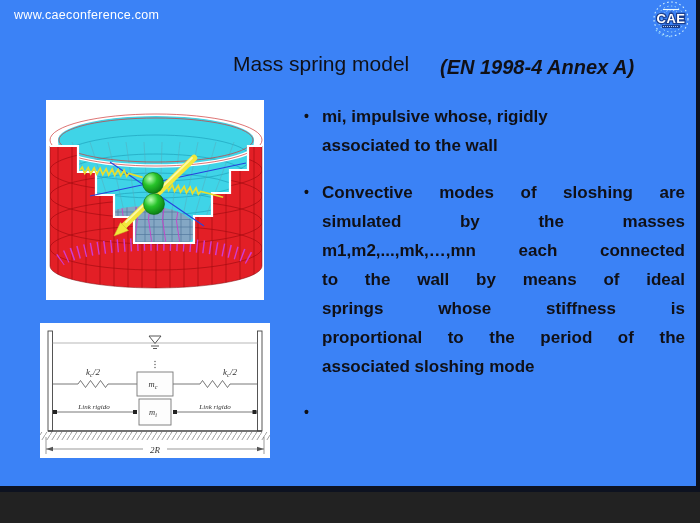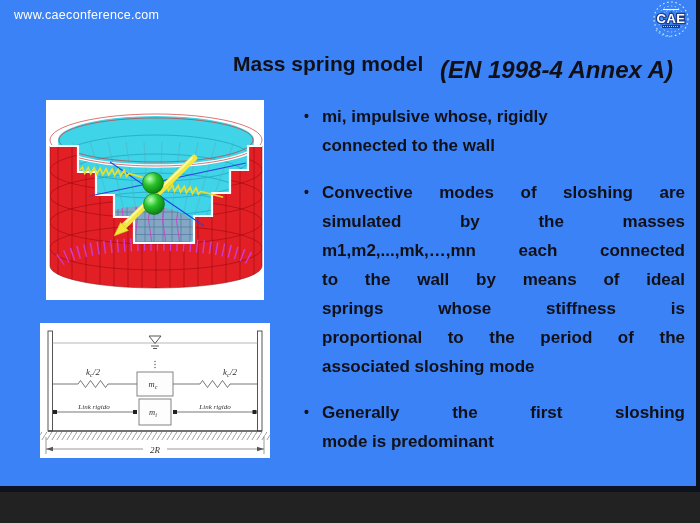--- a/index.html
+++ b/index.html
@@ -4,22 +4,22 @@
 <style>
   html,body{margin:0;padding:0;background:#222;}
   .slide{
     position:relative;width:700px;height:492px;box-sizing:border-box;
     background:#3b82f6;overflow:hidden;
     border-right:4px solid #0d1220;border-bottom:6px solid #0d1220;
     font-family:"Liberation Sans",sans-serif;color:#101016;
   }
   .site-url{position:absolute;left:14px;top:8px;font-size:12.5px;letter-spacing:.3px;color:#ffffff;}
   .logo{position:absolute;left:650px;top:0px;width:44px;height:40px;}
-  .title-main{position:absolute;left:233px;top:52px;font-size:21px;font-weight:bold;}
-  .title-ref{position:absolute;left:440px;top:56px;font-size:24px;font-weight:bold;font-style:italic;}
+  .title-main{position:absolute;left:233px;top:52px;font-size:21px;font-weight:normal;}
+  .title-ref{position:absolute;left:440px;top:56px;font-size:20px;font-weight:bold;font-style:italic;}
   .fig{position:absolute;background:#ffffff;}
   .fig-tank{left:46px;top:100px;width:218px;height:200px;}
   .fig-scheme{left:40px;top:323px;width:230px;height:135px;}
   .bullets{position:absolute;left:303px;top:102px;width:382px;}
   .bullet{position:relative;padding-left:19px;text-align:justify;font-weight:bold;
           font-size:17px;line-height:29px;}
   .bullet .dot{position:absolute;left:1px;top:0;font-size:14px;line-height:29px;}
   .b1{margin-bottom:18px;}
   .b2{margin-bottom:17px;}
   .it{}
@@ -184,18 +184,18 @@
         <line x1="6" y1="126" x2="103" y2="126"></line>
         <line x1="127" y1="126" x2="224" y2="126"></line>
         <polygon points="6,126 13,123.8 13,128.2" fill="#555" stroke="none"></polygon>
         <polygon points="224,126 217,123.8 217,128.2" fill="#555" stroke="none"></polygon>
       </g>
       <text class="schem-text" x="115" y="129.5" text-anchor="middle" font-size="9">2R</text>
     </svg>
   </div>
 
   <div class="bullets">
-    <div class="bullet b1"><span class="dot">•</span><span class="it">mi</span><span>, impulsive whose, rigidly</span><br><span>connected to the wall</span></div>
+    <div class="bullet b1"><span class="dot">•</span><span class="it">mi</span><span>, impulsive whose, rigidly</span><br><span>associated to the wall</span></div>
     <div class="bullet b2"><span class="dot">•</span><span>Convective&nbsp;modes&nbsp;of&nbsp;sloshing&nbsp;are simulated&nbsp;by&nbsp;the&nbsp;masses </span><span class="it">m1,m2,...,mk,…,mn</span><span>&nbsp;each&nbsp;connected to&nbsp;the&nbsp;wall&nbsp;by&nbsp;means&nbsp;of&nbsp;ideal springs&nbsp;whose&nbsp;stiffness&nbsp;is proportional&nbsp;to&nbsp;the&nbsp;period&nbsp;of&nbsp;the associated&nbsp;sloshing&nbsp;mode</span></div>
-    <div class="bullet b3"><span class="dot">•</span><span>Generally&nbsp;the&nbsp;first&nbsp;sloshing mode&nbsp;is&nbsp;predominant</span></div>
+    <div class="bullet b3"><span class="dot">•</span></div>
   </div>
 
 </div>
 
 </body></html>

